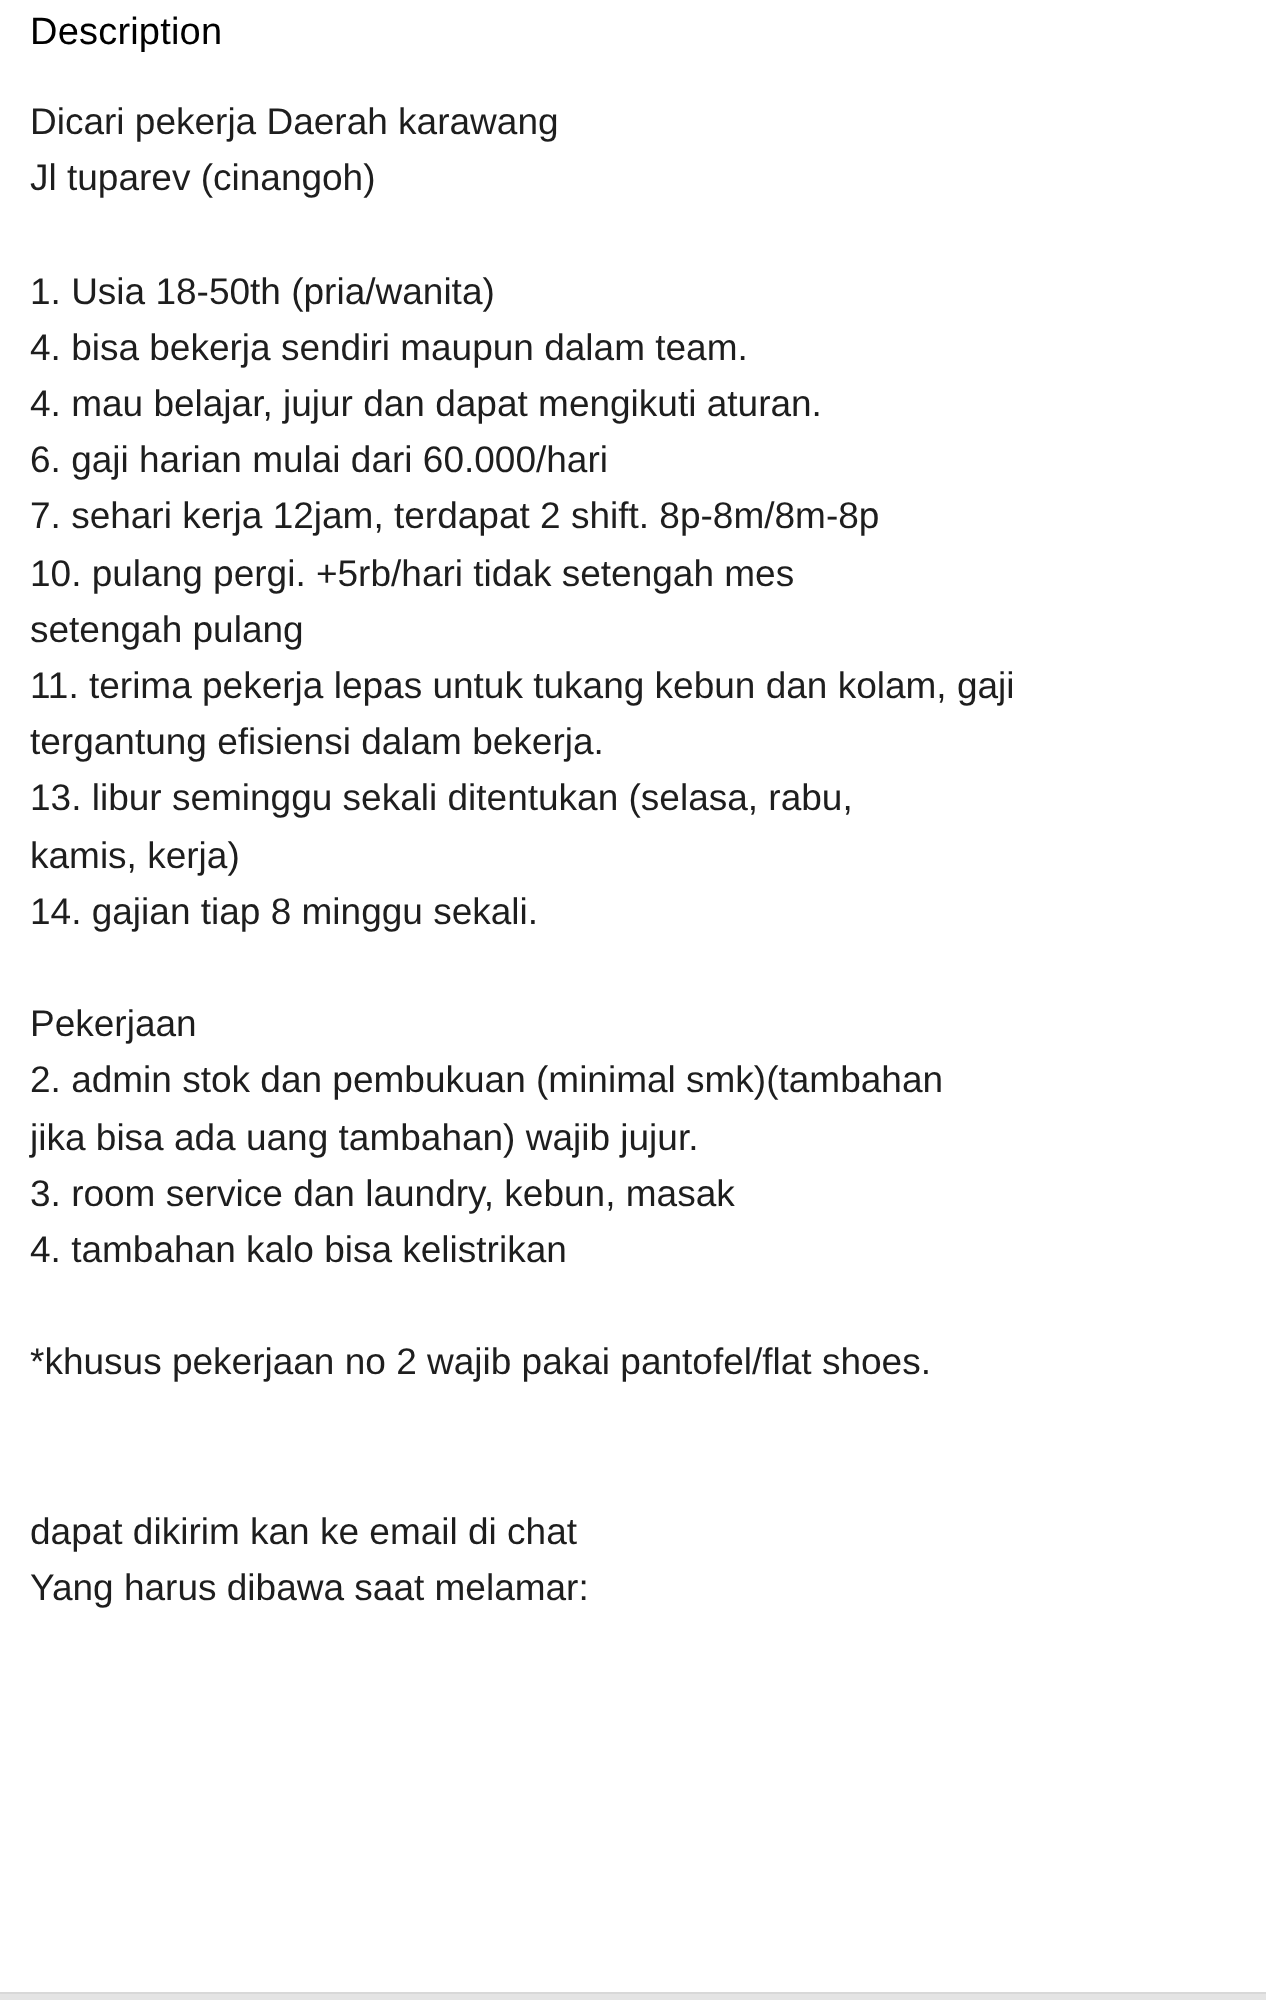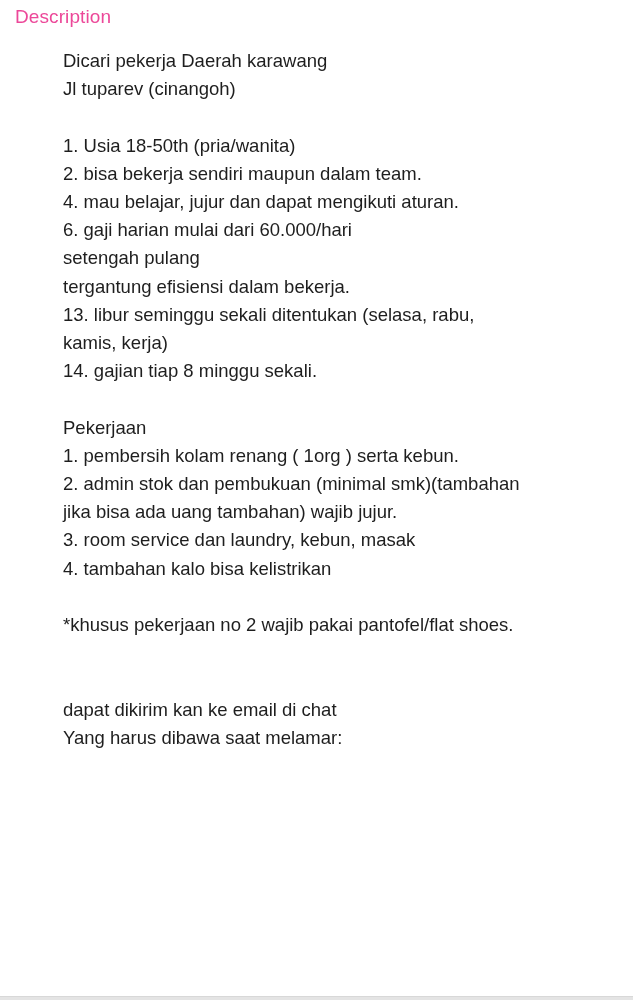--- a/index.html
+++ b/index.html
@@ -13,37 +13,36 @@
       position: relative;
       overflow: hidden;
       font-family: "Liberation Sans", "DejaVu Sans", sans-serif;
       color: #1c1c1c;
     }
     .section-title {
       position: absolute;
       left: 15px;
       top: 6px;
       font-size: 19px;
-      color: #ec4899;
+      color: #000000;
       letter-spacing: 0.1px;
     }
     .desc-body {
       position: absolute;
       left: 15px;
       top: 47px;
       width: 612px;
       font-size: 18.5px;
       line-height: 28.2px;
       color: #1e1e1e;
     }
     .line {
       display: block;
       white-space: nowrap;
       min-height: 28.2px;
-      margin-left: 48px;
     }
     .blank {
       display: block;
       height: 28.2px;
     }
     .bottom-rule {
       position: absolute;
       left: 0;
       right: 0;
       top: 996px;
@@ -56,32 +55,34 @@
 <body>
 
 <div class="section-title">Description</div>
 
 <div class="desc-body">
   <span class="line">Dicari pekerja Daerah karawang</span>
   <span class="line">Jl tuparev (cinangoh)</span>
   <span class="blank"></span>
 
   <span class="line">1. Usia 18-50th (pria/wanita)</span>
-  <span class="line">2. bisa bekerja sendiri maupun dalam team.</span>
+  <span class="line">4. bisa bekerja sendiri maupun dalam team.</span>
   <span class="line">4. mau belajar, jujur dan dapat mengikuti aturan.</span>
   <span class="line">6. gaji harian mulai dari 60.000/hari</span>
+  <span class="line">7. sehari kerja 12jam, terdapat 2 shift. 8p-8m/8m-8p</span>
+  <span class="line">10. pulang pergi. +5rb/hari tidak setengah mes</span>
   <span class="line">setengah pulang</span>
+  <span class="line">11. terima pekerja lepas untuk tukang kebun dan kolam, gaji</span>
   <span class="line">tergantung efisiensi dalam bekerja.</span>
   <span class="line">13. libur seminggu sekali ditentukan (selasa, rabu,</span>
   <span class="line">kamis, kerja)</span>
   <span class="line">14. gajian tiap 8 minggu sekali.</span>
   <span class="blank"></span>
 
   <span class="line">Pekerjaan</span>
-  <span class="line">1. pembersih kolam renang ( 1org ) serta kebun.</span>
   <span class="line">2. admin stok dan pembukuan (minimal smk)(tambahan</span>
   <span class="line">jika bisa ada uang tambahan) wajib jujur.</span>
   <span class="line">3. room service dan laundry, kebun, masak</span>
   <span class="line">4. tambahan kalo bisa kelistrikan</span>
   <span class="blank"></span>
 
   <span class="line">*khusus pekerjaan no 2 wajib pakai pantofel/flat shoes.</span>
   <span class="blank"></span>
   <span class="blank"></span>
 

